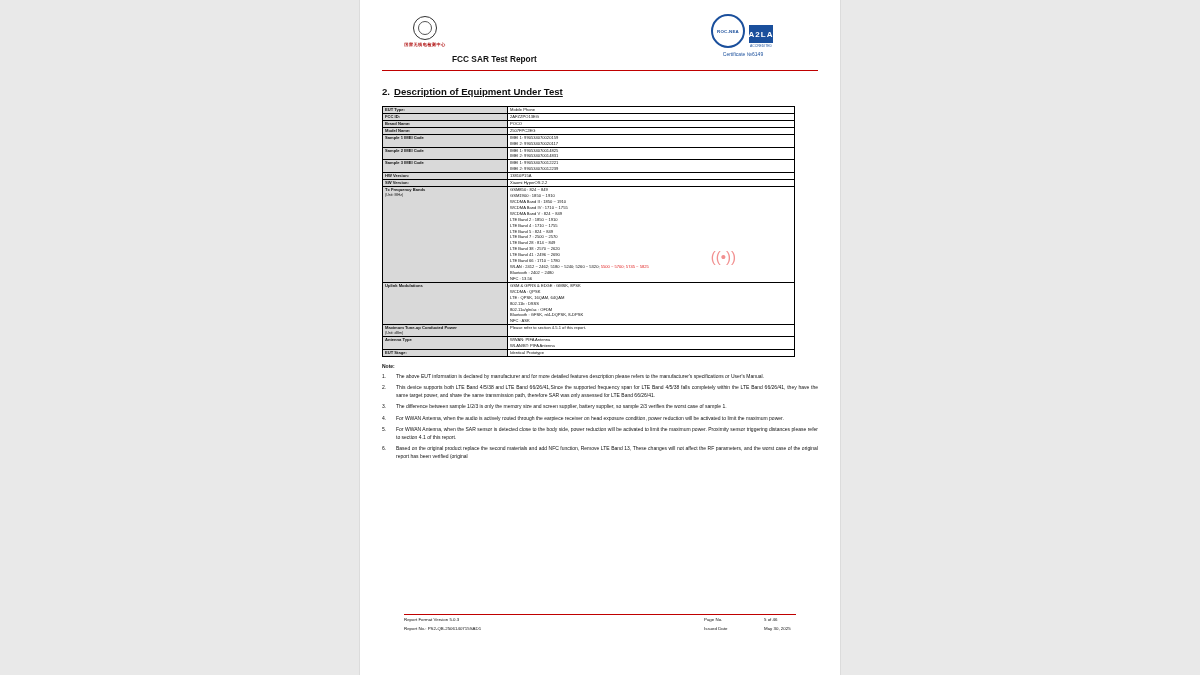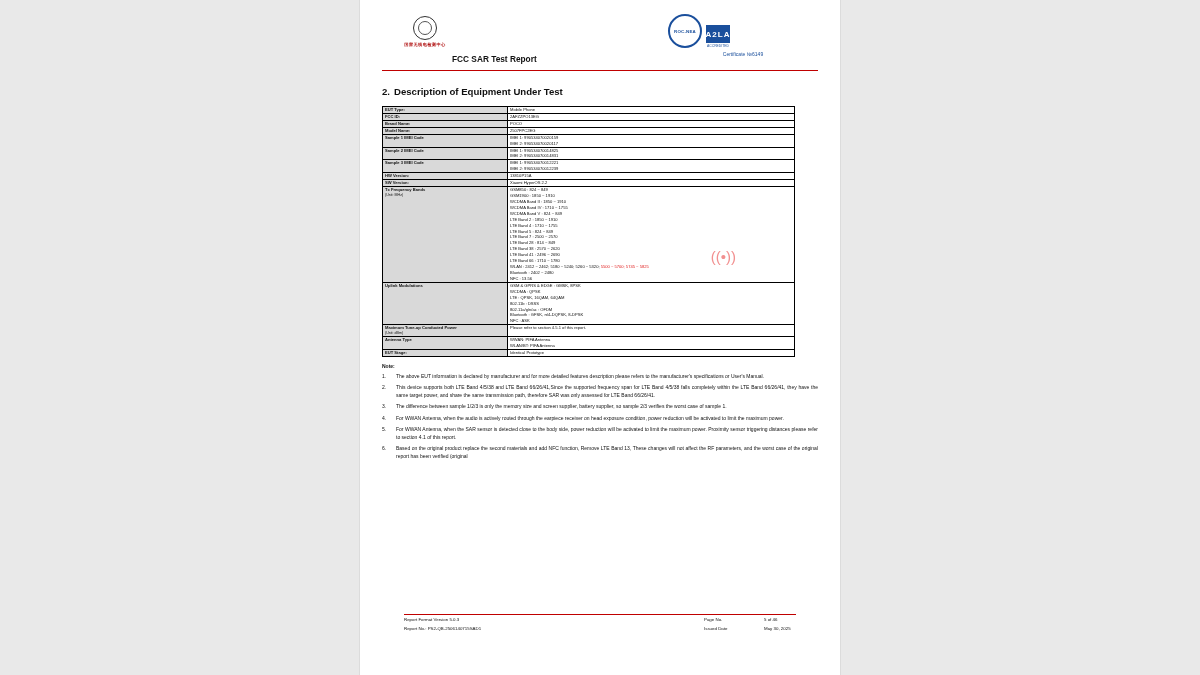--- a/index.html
+++ b/index.html
@@ -87,20 +87,21 @@
   }
   .logo-right {
     position: absolute;
     right: 0;
     top: 0;
     text-align: center;
     width: 150px;
   }
   .logo-right .badges {
     display: flex;
+    justify-content: center;
     align-items: flex-end;
     gap: 2px;
     height: 34px;
   }
   .badge-circ {
     width: 30px; height: 30px;
     border-radius: 50%;
     border: 2px solid #1a4f9c;
     color: #1a4f9c;
     font-size: 4.4px;
@@ -147,21 +148,21 @@
     background: #c00000;
   }
   
   .section-title {
     margin-top: 14px;
     font-size: 9.6px;
     font-weight: bold;
     color: #111;
   }
   .section-title span.num { margin-right: 4px; }
-  .section-title span.txt { }
+  .section-title span.txt { text-decoration: underline; }
   
   table.eut {
     margin-top: 9px;
     width: 413px;
     border-collapse: collapse;
     table-layout: fixed;
     border: 1px solid #000;
   }
   table.eut td {
     border: 1px solid #000;

